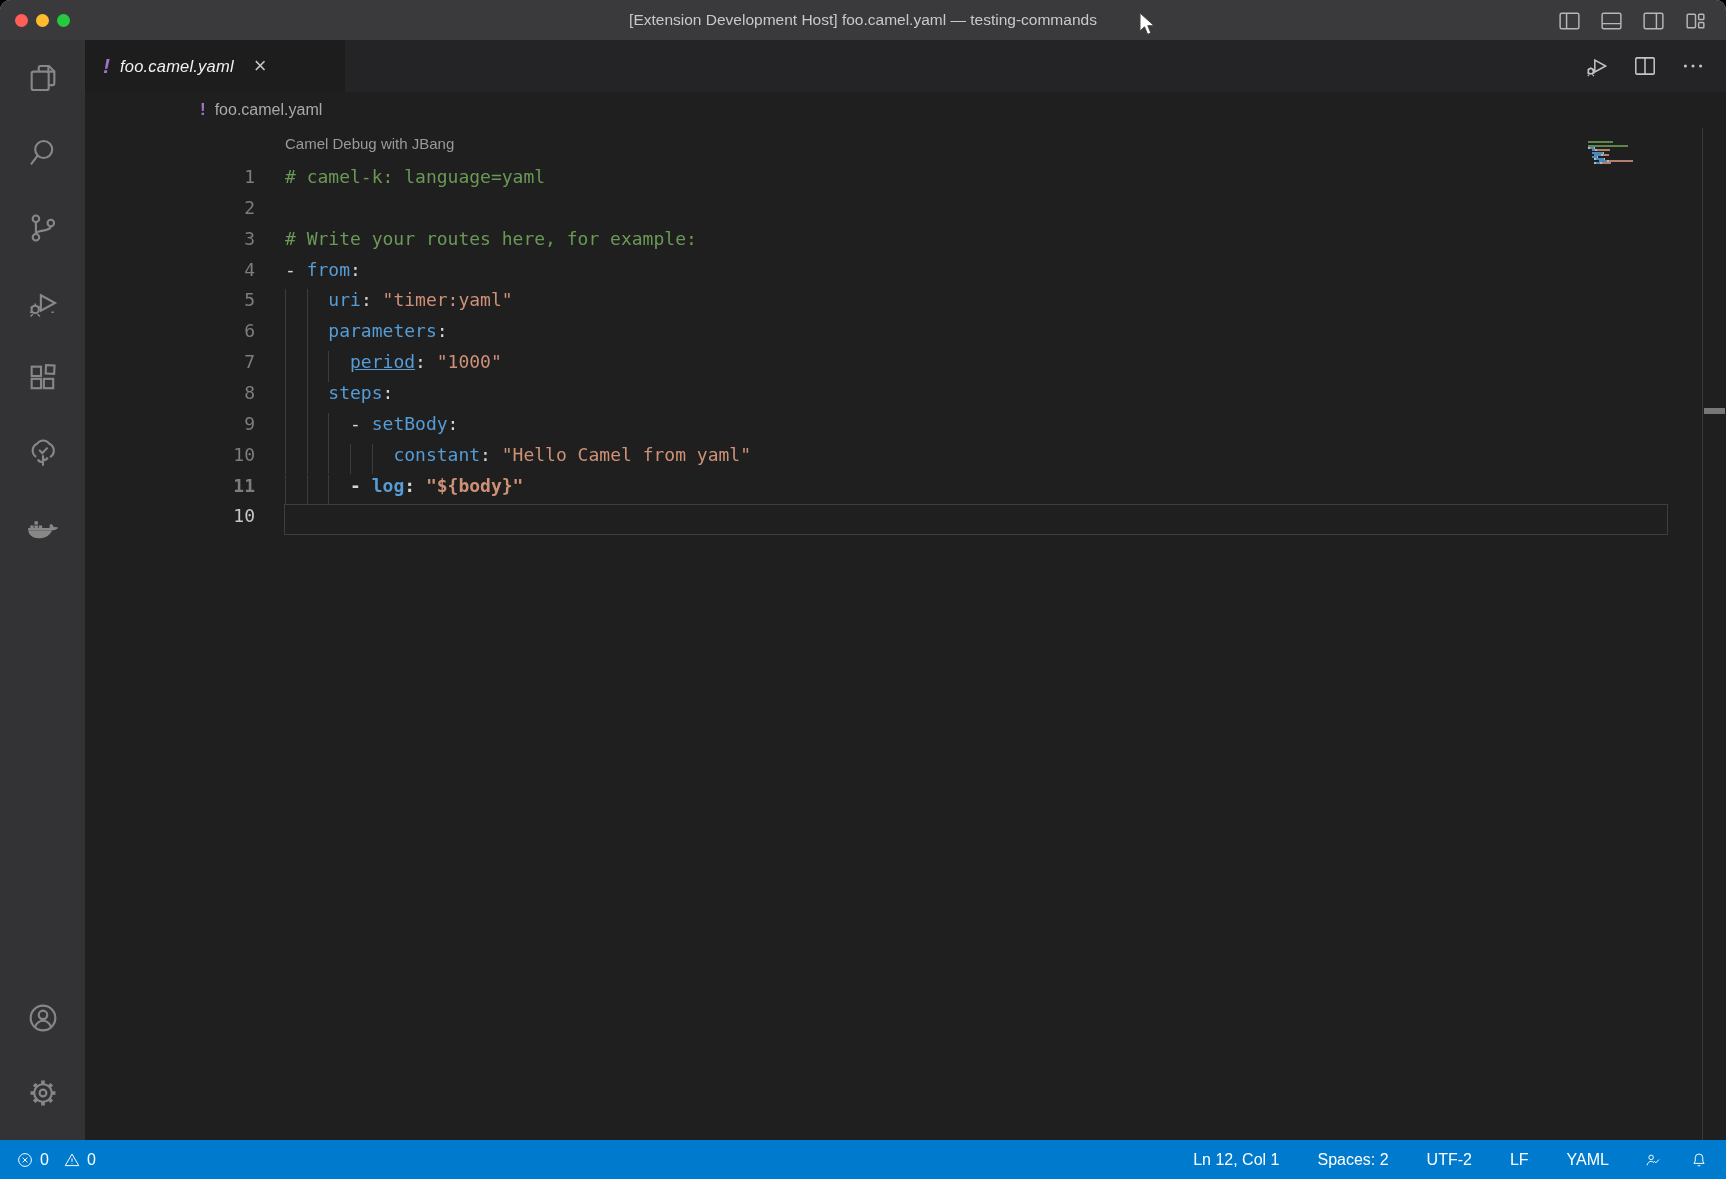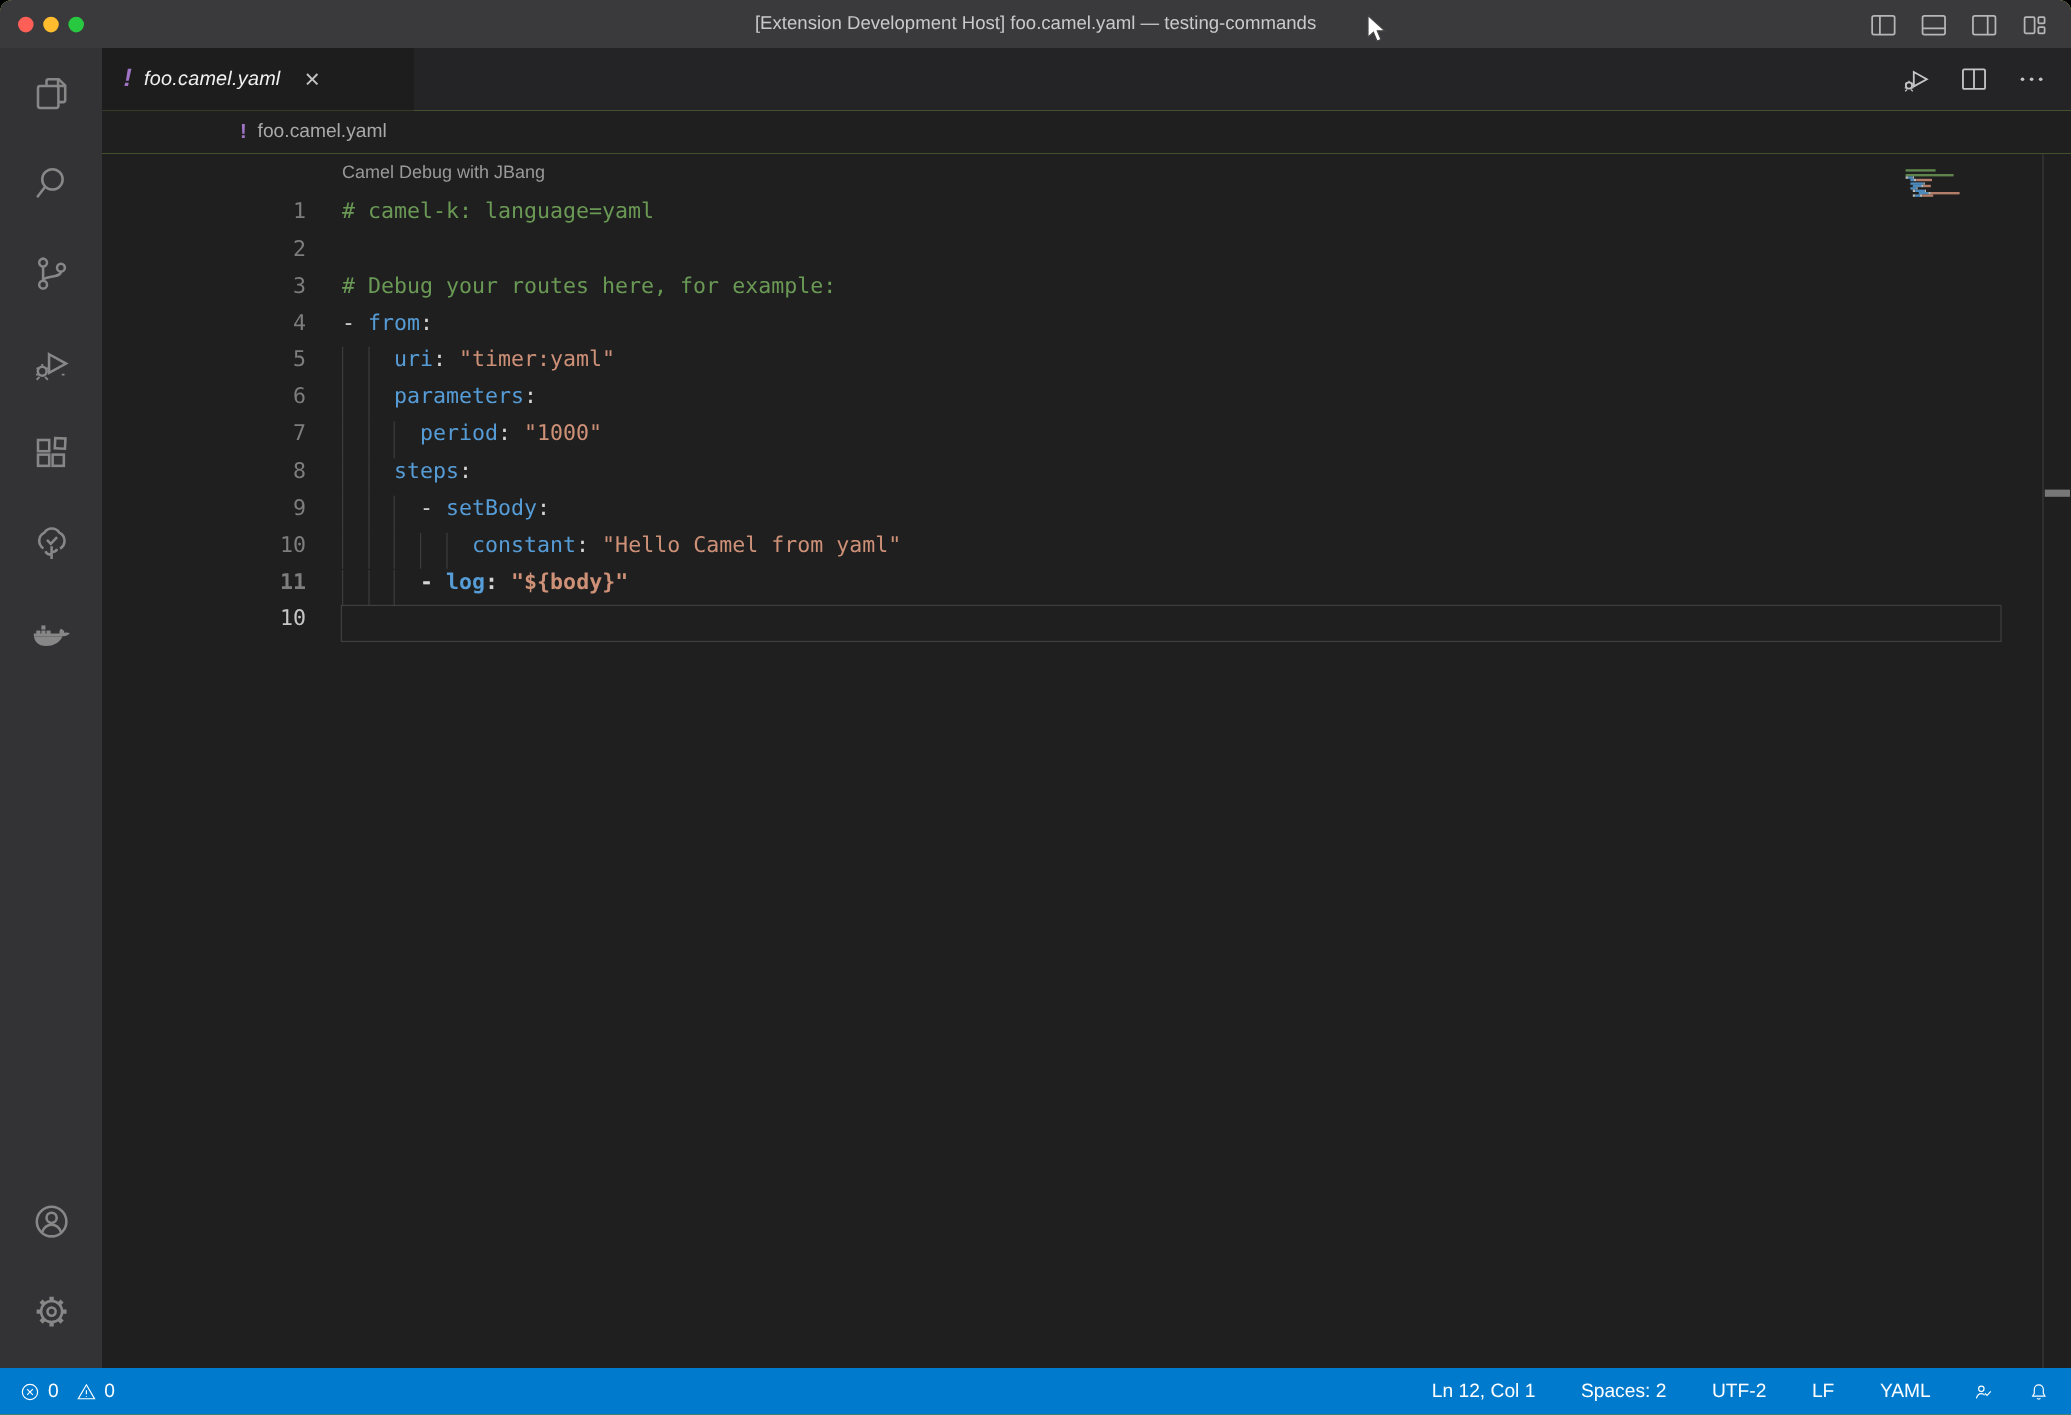--- a/index.html
+++ b/index.html
@@ -1,20 +1,20 @@
 <!DOCTYPE html>
 <html><head>
 <meta charset="utf-8">
 <style>
   * { margin:0; padding:0; box-sizing:border-box; }
   html,body { background:#000; }
   body { font-family:"Liberation Sans", sans-serif; width:1726px; height:1179px; position:relative; overflow:hidden; }
 
   .window { position:absolute; inset:0; border-radius:10px 10px 0 0; overflow:hidden;
-            display:flex; flex-direction:column; background:#bef264; }
+            display:flex; flex-direction:column; background:#fca5a5; }
 
   
   .titlebar { height:40px; background:#3a3a3c; display:flex; align-items:center; position:relative; flex:none; }
   .traffic { display:flex; gap:8px; margin-left:15px; }
   .tl { width:13px; height:13px; border-radius:50%; }
   .tl.red{ background:#ff5f57; } .tl.yellow{ background:#febc2e; } .tl.green{ background:#28c840; }
   .title-text { position:absolute; left:0; right:0; text-align:center; color:#c9c9c9; font-size:15.5px; pointer-events:none; }
   .tb-icons { margin-left:auto; display:flex; gap:17px; margin-right:18px; }
   .tb-icons svg { width:25px; height:25px; stroke:#b6b6b6; fill:none; stroke-width:1.4; }
 
@@ -219,21 +219,21 @@
             <div class="code-line" style="top: 38px; height: 30.85px;">
               <span class="gutter">1</span>
               <span class="code-text"><span class="tok-c" style="color: rgb(106, 153, 85);"># camel-k: language=yaml</span></span>
             </div>
             <div class="code-line" style="top: 68.85px; height: 30.85px;">
               <span class="gutter">2</span>
               <span class="code-text"></span>
             </div>
             <div class="code-line" style="top: 99.7px; height: 30.85px;">
               <span class="gutter">3</span>
-              <span class="code-text"><span class="tok-c" style="color: rgb(106, 153, 85);"># Debug your routes here, for example:</span></span>
+              <span class="code-text"><span class="tok-c" style="color: rgb(106, 153, 85);"># Write your routes here, for example:</span></span>
             </div>
             <div class="code-line" style="top: 130.55px; height: 30.85px;">
               <span class="gutter">4</span>
               <span class="code-text"><span class="tok-p" style="color: rgb(212, 212, 212);">- </span><span class="tok-k" style="color: rgb(86, 156, 214);">from</span><span class="tok-p" style="color: rgb(212, 212, 212);">:</span></span>
             </div>
             <div class="code-line" style="top: 161.4px; height: 30.85px;">
               <i class="guide" style="left: 200px; height: 30.85px;"></i>
               <i class="guide" style="left: 221.672px; height: 30.85px;"></i>
               <span class="gutter">5</span>
               <span class="code-text"><span class="tok-w" style="color: inherit;">    </span><span class="tok-k" style="color: rgb(86, 156, 214);">uri</span><span class="tok-p" style="color: rgb(212, 212, 212);">: </span><span class="tok-s" style="color: rgb(206, 145, 120);">"timer:yaml"</span></span>
@@ -242,21 +242,21 @@
               <i class="guide" style="left: 200px; height: 30.85px;"></i>
               <i class="guide" style="left: 221.672px; height: 30.85px;"></i>
               <span class="gutter">6</span>
               <span class="code-text"><span class="tok-w" style="color: inherit;">    </span><span class="tok-k" style="color: rgb(86, 156, 214);">parameters</span><span class="tok-p" style="color: rgb(212, 212, 212);">:</span></span>
             </div>
             <div class="code-line" style="top: 223.1px; height: 30.85px;">
               <i class="guide" style="left: 200px; height: 30.85px;"></i>
               <i class="guide" style="left: 221.672px; height: 30.85px;"></i>
               <i class="guide" style="left: 243.344px; height: 30.85px;"></i>
               <span class="gutter">7</span>
-              <span class="code-text"><span class="tok-w" style="color: inherit;">      </span><span class="tok-k" style="color: rgb(86, 156, 214);">period</span><span class="tok-p" style="color: rgb(212, 212, 212);">: </span><span class="tok-s" style="color: rgb(206, 145, 120);">"1000"</span></span>
+              <span class="code-text"><span class="tok-w" style="color: inherit;">      </span><span class="tok-k" style="color: rgb(86, 156, 214); text-decoration: underline;">period</span><span class="tok-p" style="color: rgb(212, 212, 212);">: </span><span class="tok-s" style="color: rgb(206, 145, 120);">"1000"</span></span>
             </div>
             <div class="code-line" style="top: 253.95px; height: 30.85px;">
               <i class="guide" style="left: 200px; height: 30.85px;"></i>
               <i class="guide" style="left: 221.672px; height: 30.85px;"></i>
               <span class="gutter">8</span>
               <span class="code-text"><span class="tok-w" style="color: inherit;">    </span><span class="tok-k" style="color: rgb(86, 156, 214);">steps</span><span class="tok-p" style="color: rgb(212, 212, 212);">:</span></span>
             </div>
             <div class="code-line" style="top: 284.8px; height: 30.85px;">
               <i class="guide" style="left: 200px; height: 30.85px;"></i>
               <i class="guide" style="left: 221.672px; height: 30.85px;"></i>

